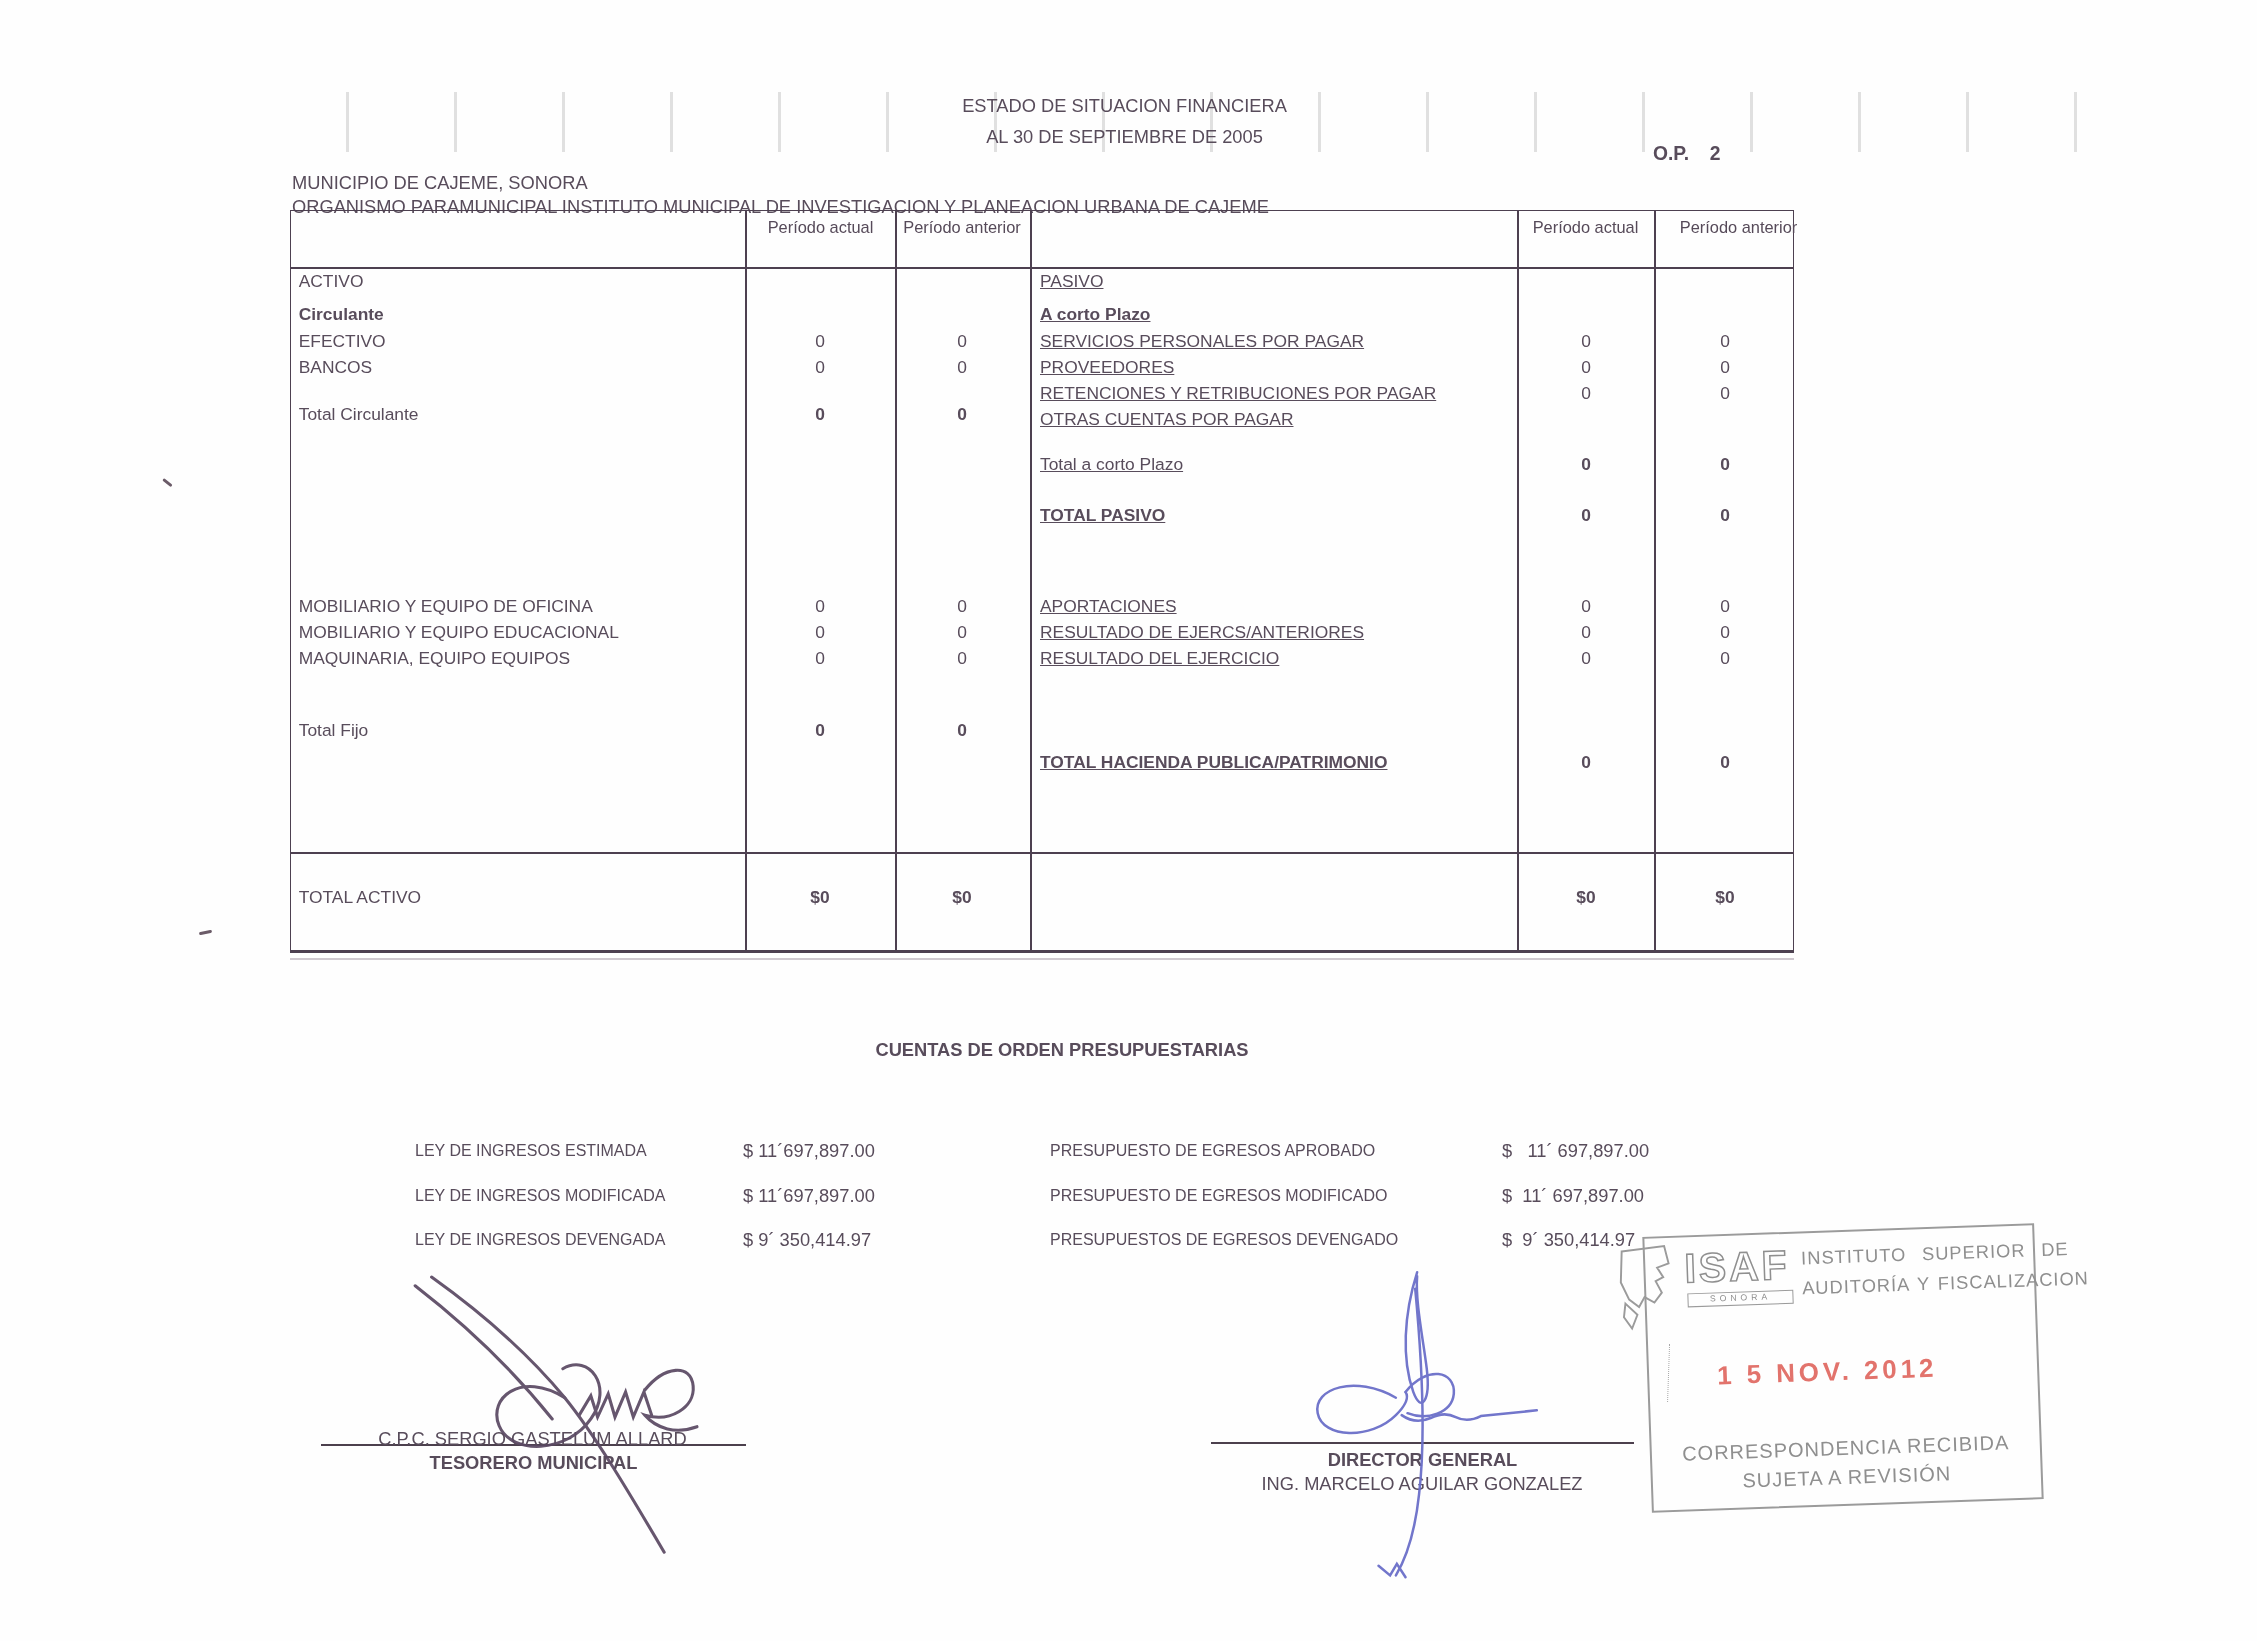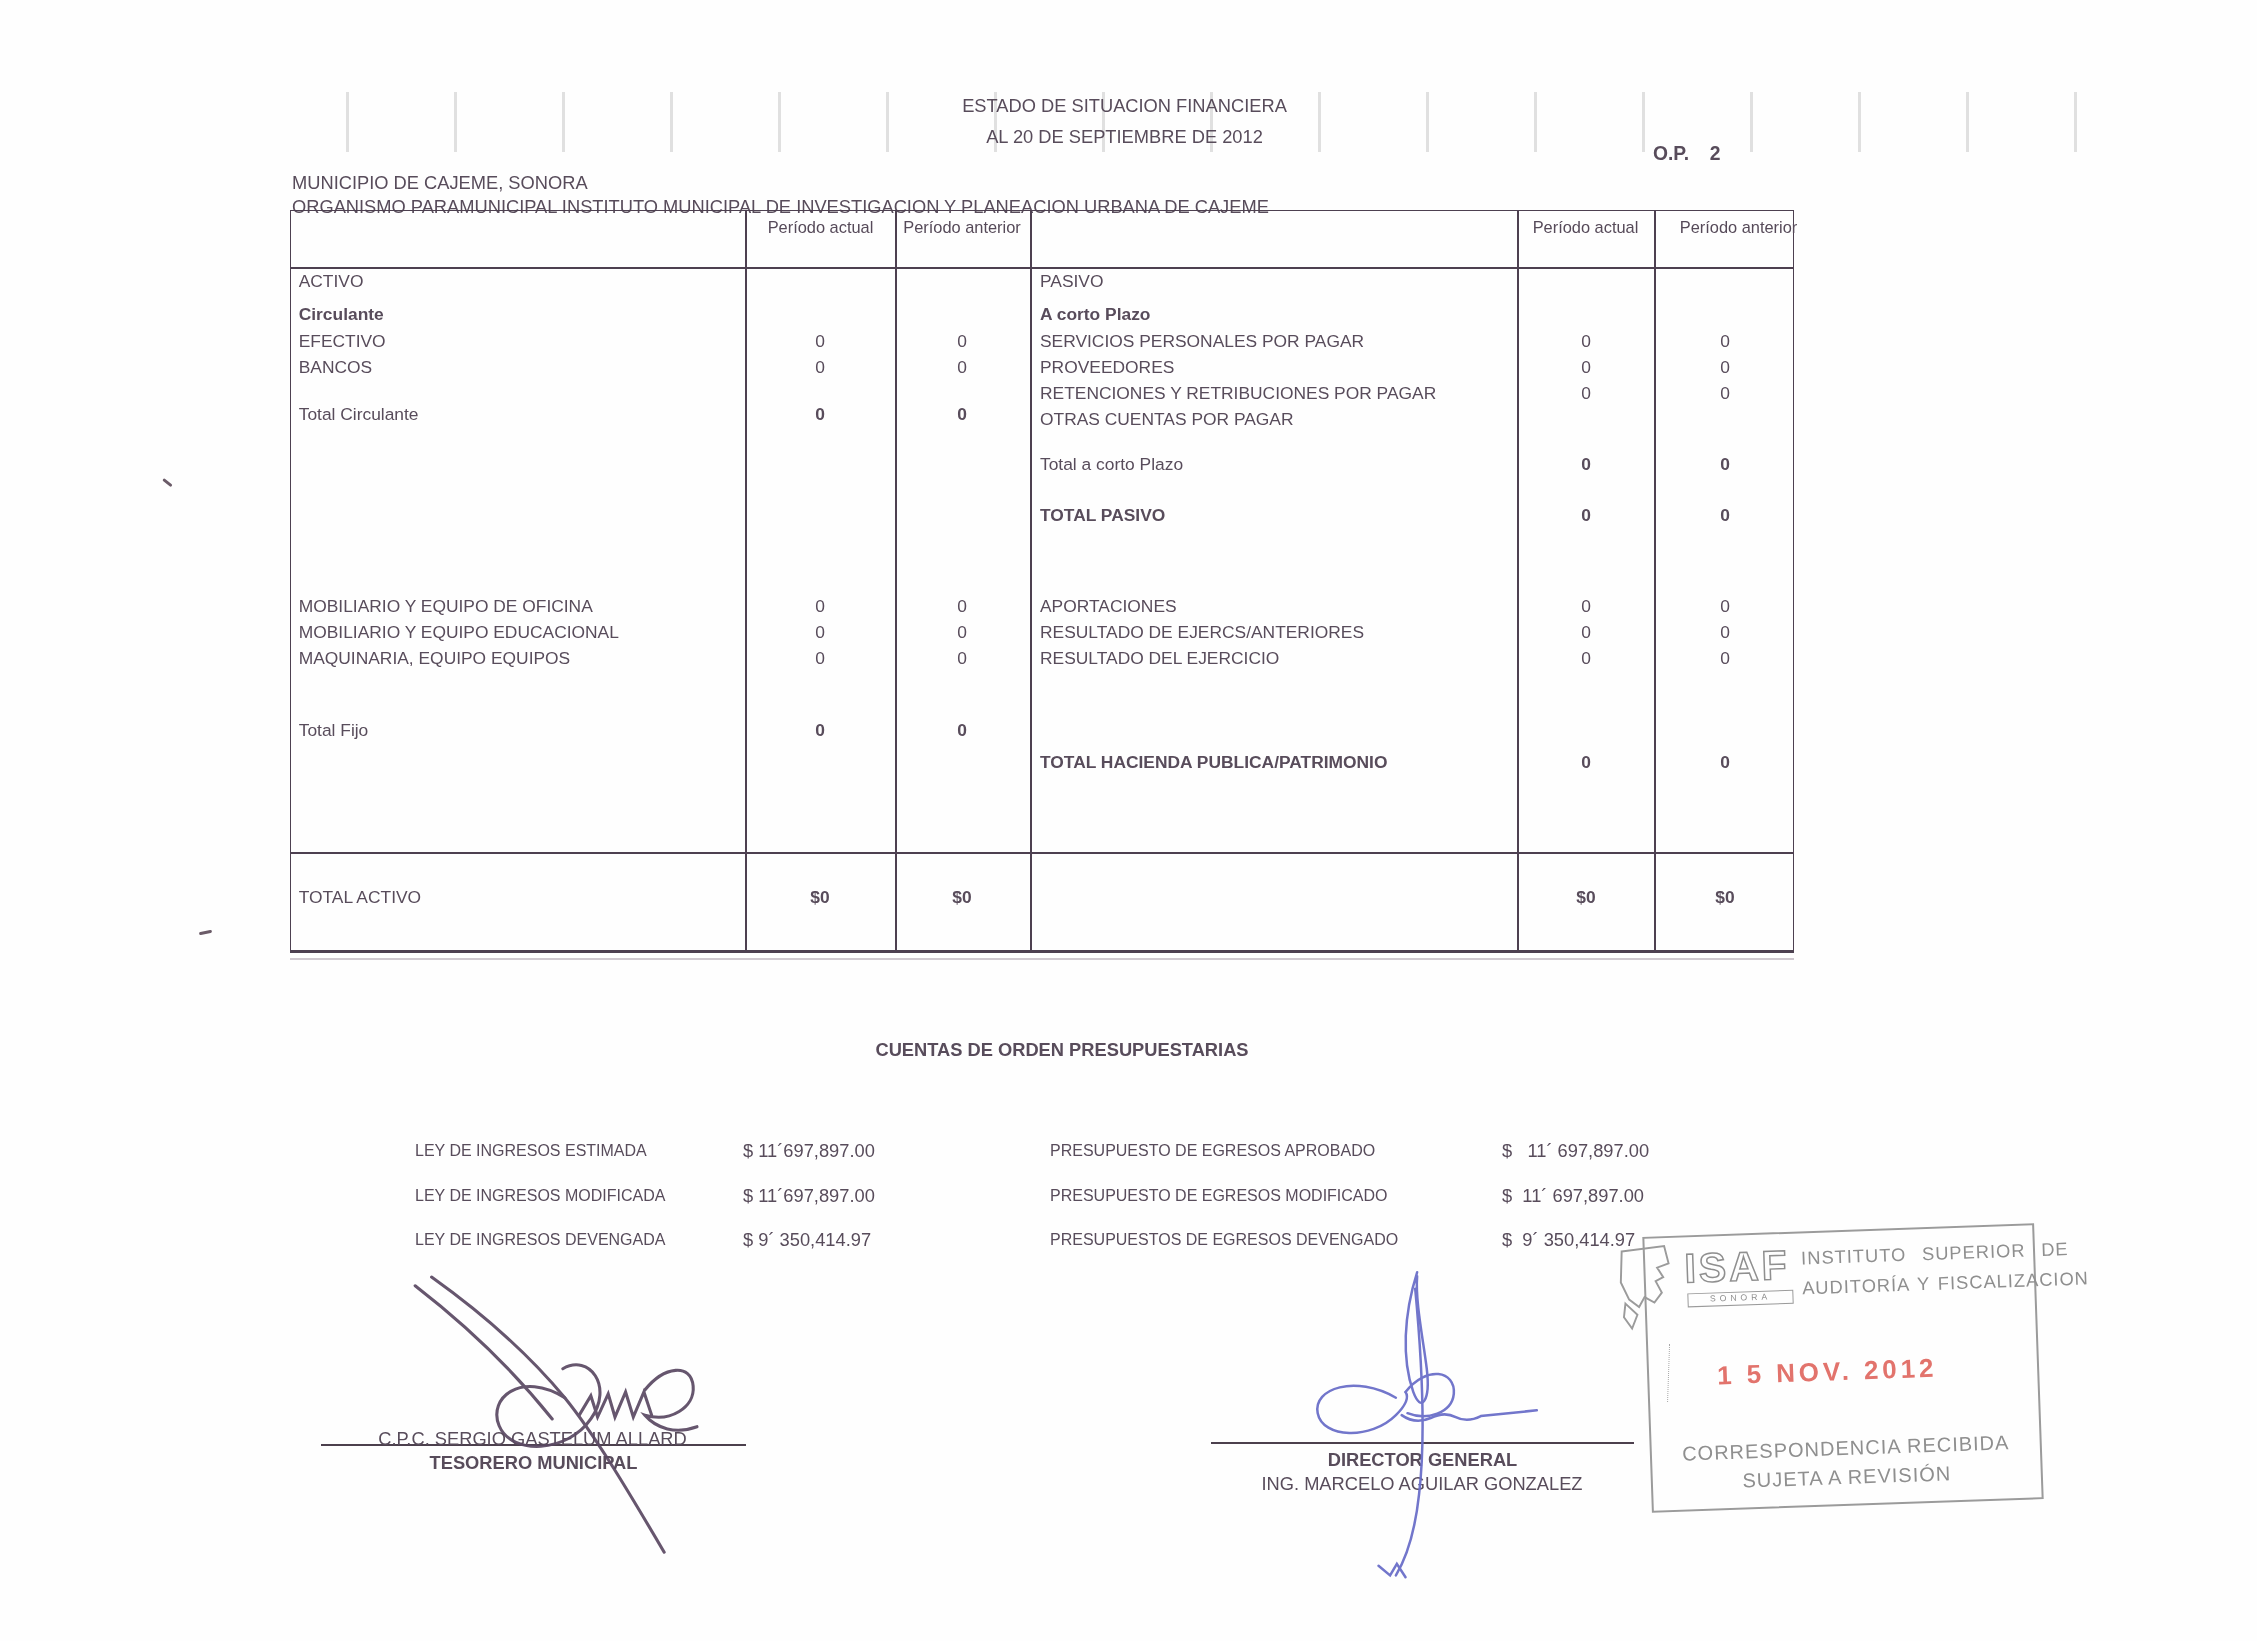--- a/index.html
+++ b/index.html
@@ -15,21 +15,21 @@
   #ticks{left:241px;top:92px;width:1883px;height:60px;
          background:repeating-linear-gradient(90deg,transparent 0 105px,#e0e0e0 105px 108px);}
   
   #fintable{left:290px;top:210px;width:1504px;height:743px;
             border:1.9px solid #4d4050;border-bottom-width:3.9px;box-sizing:border-box;}
   .vline{position:absolute;top:0;bottom:0;width:1.9px;background:#4d4050;}
   .hline{position:absolute;left:0;right:0;height:1.9px;background:#4d4050;}
   .hcell{position:absolute;top:5.8px;font-size:16.4px;line-height:1.25;text-align:center;color:#564a59;}
   .trow{position:absolute;left:0;width:100%;height:25px;font-size:17.4px;}
   .l1{position:absolute;left:7.7px;white-space:nowrap;}
-  .l4{position:absolute;left:749px;white-space:nowrap;}
+  .l4{position:absolute;left:749px;white-space:nowrap;text-decoration:underline;}
   .v{position:absolute;width:116px;text-align:center;}
   .c2{left:471px;} .c3{left:613px;} .c5{left:1237px;} .c6{left:1376px;}
   .shadowline{left:290px;top:958px;width:1504px;height:1.9px;background:#cfc8cf;}
   
   .amount{white-space:pre;}
   
   .sigline{height:1.9px;background:#4c404d;}
   .sigtitle{font-size:18.3px;}
   
   #stamp{left:1647px;top:1230px;width:388px;height:272px;border:2.9px solid #9b9b9b;
@@ -48,21 +48,21 @@
 <body>
 
 <div id="page">
 
   <div id="ticks" class="abs"></div>
   <div class="penmark" style="left:162px;top:481px;width:10.6px;height:2.9px;transform:rotate(38deg);"></div>
   <div class="penmark" style="left:199px;top:931px;width:12.6px;height:2.9px;transform:rotate(-12deg);"></div>
 
   <div class="abs ctr t19" style="left:835px;top:95px;width:579px;">
     <div>ESTADO DE SITUACION FINANCIERA</div>
-    <div style="margin-top:7.7px;">AL 20 DE SEPTIEMBRE DE 2012</div>
+    <div style="margin-top:7.7px;">AL 30 DE SEPTIEMBRE DE 2005</div>
   </div>
   <div class="abs t20 b" style="left:1653px;top:141px;">
     <span>O.P.</span>
     <span style="margin-left:15.4px;">2</span>
   </div>
   <div class="abs t19" style="left:292px;top:172px;">MUNICIPIO DE CAJEME, SONORA</div>
   <div class="abs t19" style="left:292px;top:196px;">ORGANISMO PARAMUNICIPAL INSTITUTO MUNICIPAL DE INVESTIGACION Y PLANEACION  URBANA DE CAJEME</div>
 
   <div id="fintable" class="abs">
 

